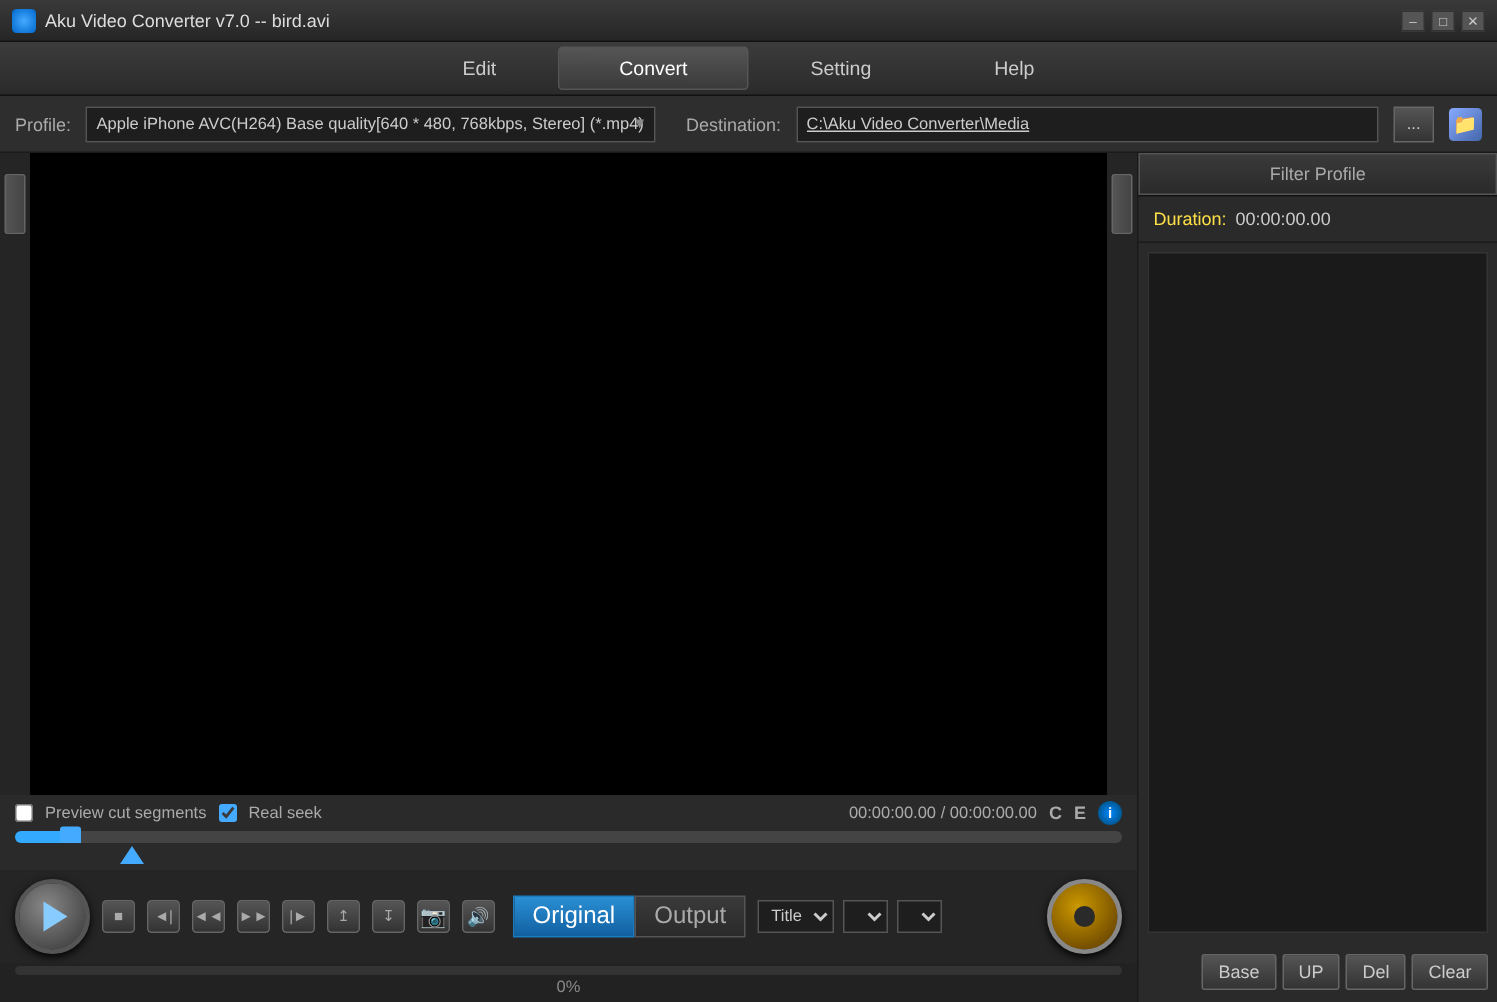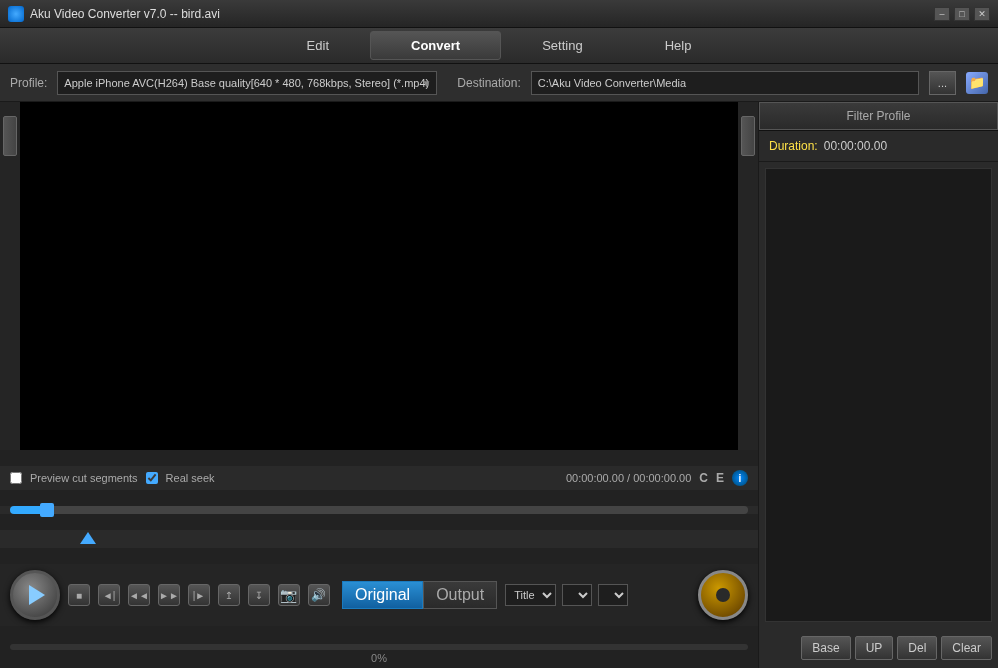--- a/index.html
+++ b/index.html
@@ -68,21 +68,20 @@
       color: #ccc;
       cursor: pointer;
       font-size: 13px;
       border: 1px solid transparent;
     }
     .menu-tab.active {
       color: #fff;
       border: 1px solid #555;
       border-radius: 3px;
       background: linear-gradient(to bottom, #555, #3a3a3a);
-      font-weight: bold;
     }
 
     
     #profile-bar {
       height: 38px;
       background: #2e2e2e;
       display: flex;
       align-items: center;
       padding: 0 10px;
       gap: 10px;
@@ -116,20 +115,21 @@
     }
     #destination-label { color: #aaa; font-size: 12px; margin-left: 10px; }
     #destination-path {
       flex: 1;
       background: #1e1e1e;
       color: #ccc;
       border: 1px solid #555;
       padding: 3px 6px;
       font-size: 11px;
       height: 24px;
+      text-decoration: underline;
     }
     #dest-browse-btn {
       background: linear-gradient(to bottom, #555, #333);
       border: 1px solid #666;
       color: #ccc;
       padding: 2px 8px;
       cursor: pointer;
       font-size: 11px;
       height: 24px;
     }
@@ -155,21 +155,20 @@
       border-radius: 2px;
       margin-top: 10px;
     }
 
     
     #video-section {
       flex: 1;
       display: flex;
       flex-direction: column;
       background: #222;
-      gap: 16px;
     }
     #video-container {
       flex: 1;
       display: flex;
       align-items: stretch;
     }
     #left-scroll2 {
       width: 20px;
       background: #252525;
       display: flex;

